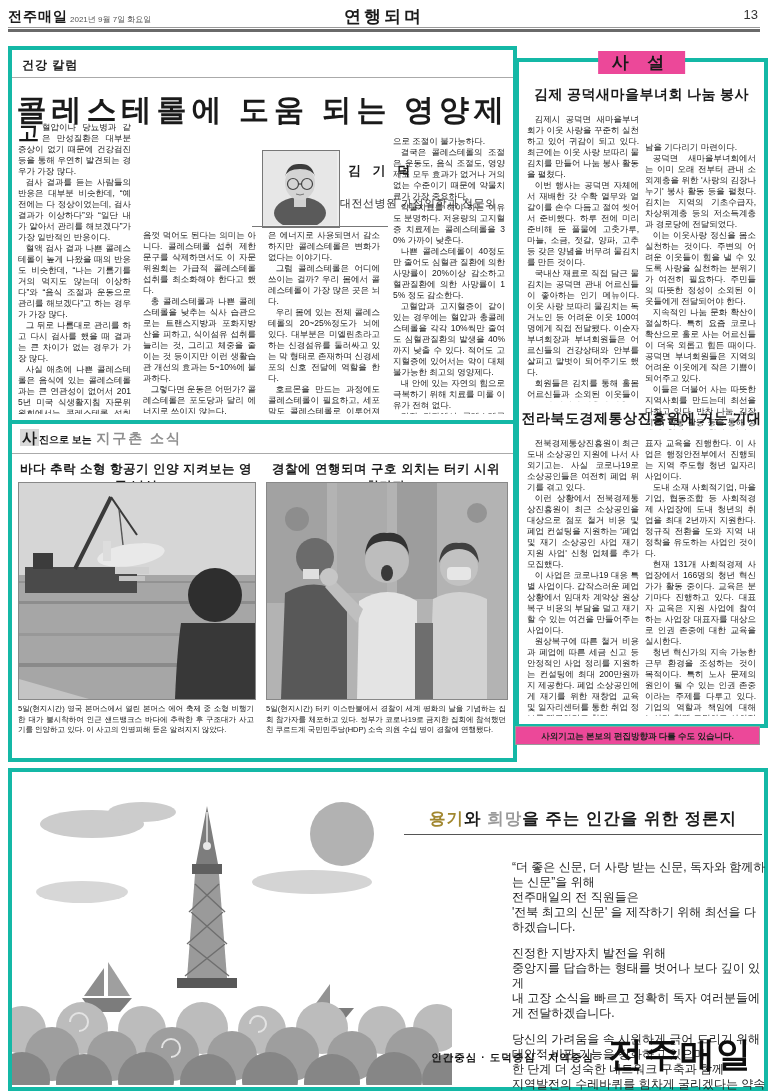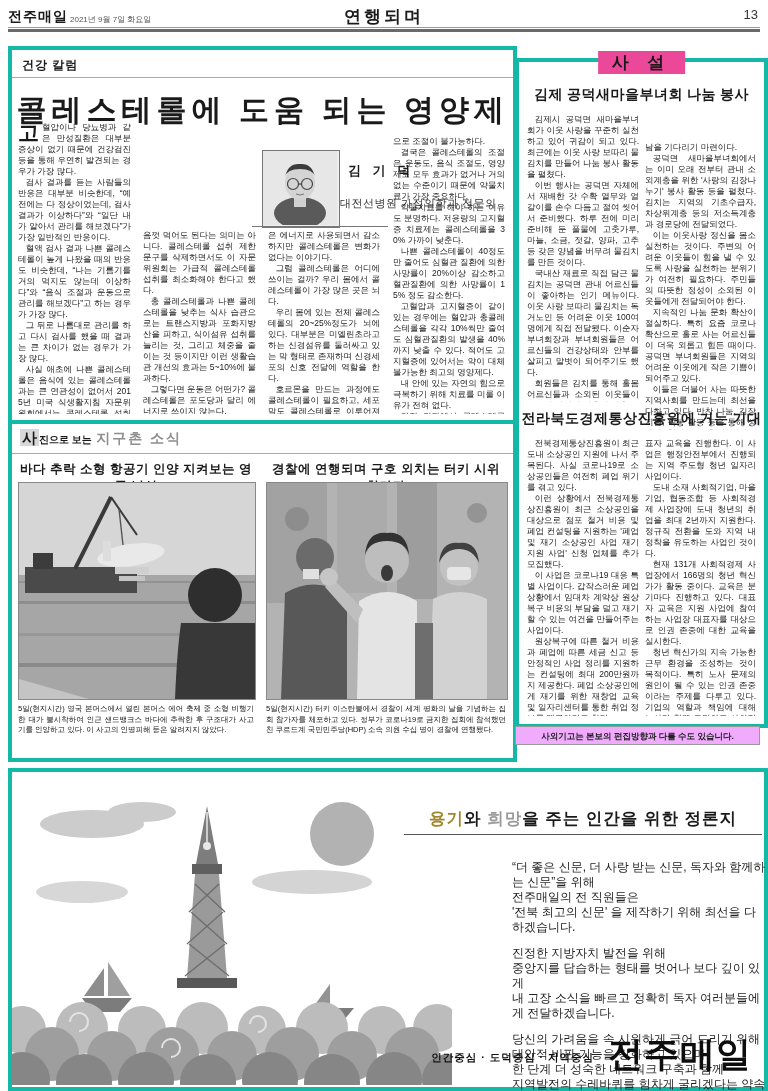--- a/index.html
+++ b/index.html
@@ -32,21 +32,21 @@
   .pn-first{font-size:15px;font-weight:bold;background:#d8d8d8;padding:0 2px;}
   .pn-rest{font-size:10px;font-weight:bold;}
   .pn-title{font-size:14px;font-weight:bold;color:#8f8f8f;letter-spacing:2px;}
   .pn-rule{position:absolute;left:0;right:0;top:29px;border-top:1px solid #aaa;}
   .pn-headline{position:absolute;top:37px;font-size:12.5px;font-weight:bold;text-align:center;letter-spacing:0.5px;}
   .pn-photo{position:absolute;top:58px;height:216px;border:1px solid #888;background:#bbb;overflow:hidden;}
   .pn-caption{position:absolute;top:280px;font-size:7.5px;line-height:10.5px;text-align:justify;word-break:break-all;color:#111;}
   
   .ed-box-title{position:absolute;left:50%;transform:translateX(-50%);top:-11px;background:#ec4899;padding:0 14px;font-size:17px;font-weight:900;letter-spacing:7px;white-space:nowrap;}
   .ed-title{position:absolute;left:0;right:0;text-align:center;font-size:14px;font-weight:bold;letter-spacing:0.5px;font-family:"Liberation Serif","DejaVu Serif",serif;white-space:nowrap;}
-  .disclaimer{position:absolute;left:515px;top:726px;width:245px;height:19px;line-height:19px;background:#f0abfc;border:1px solid #9a9a9a;box-sizing:border-box;
+  .disclaimer{position:absolute;left:515px;top:726px;width:245px;height:19px;line-height:19px;background:#ec4899;border:1px solid #9a9a9a;box-sizing:border-box;
               text-align:center;font-size:8.5px;font-weight:bold;color:#222;}
   
   .ad-slogan{position:absolute;left:390px;top:36px;width:362px;text-align:center;font-size:16.5px;font-weight:bold;letter-spacing:1px;white-space:nowrap;}
   .ad-slogan-rule{position:absolute;left:392px;top:62px;width:358px;border-top:1.5px solid #555;}
   .ad-text{position:absolute;left:500px;top:88px;width:254px;}
   .ad-para{white-space:pre-line;font-size:12px;line-height:15px;color:#222;margin:0 0 11px 0;}
   .ad-footer{position:absolute;right:12px;bottom:16px;display:flex;align-items:flex-end;gap:14px;}
   .ad-tagline{font-size:10.5px;font-weight:bold;letter-spacing:1px;padding-bottom:6px;color:#111;}
   .ad-logo{font-size:35px;font-weight:900;letter-spacing:1px;color:#0d0d0d;line-height:1;}
   svg{display:block;}
@@ -190,21 +190,21 @@
     <div class="newscol cont-first" style="left:126px;top:36px;width:111px;height:288px;margin-top:44px;">
         <p class="para">남을 기다리기 마련이다.</p>
         <p class="para">공덕면 새마을부녀회에서는 이미 오래 전부터 관내 소외계층을 위한 '사랑의 김장나누기' 봉사 활동 등을 펼쳤다. 김치는 지역의 기초수급자, 차상위계층 등의 저소득계층과 경로당에 전달되었다.</p>
         <p class="para">이는 이웃사랑 정신을 몸소 실천하는 것이다. 주변의 어려운 이웃들이 힘을 낼 수 있도록 사랑을 실천하는 분위기가 여전히 필요하다. 주민들의 따뜻한 정성이 소외된 이웃들에게 전달되어야 한다.</p>
         <p class="para">지속적인 나눔 문화 확산이 절실하다. 특히 요즘 코로나 확산으로 홀로 사는 어르신들이 더욱 외롭고 힘든 때이다. 공덕면 부녀회원들은 지역의 어려운 이웃에게 작은 기쁨이 되어주고 있다.</p>
         <p class="para">이들은 더불어 사는 따뜻한 지역사회를 만드는데 최선을 다하고 있다. 반찬 나눔, 김장 지원, 쑥봉 활동 등을 통해 상생과 협력으로 '함께 잘사는 공동체' 만들기에 앞장서기 바란다.</p>
       </div>
 
     <div class="ed-title" style="top:348px;">전라북도경제통상진흥원에 거는 기대</div>
     <div class="newscol" style="left:8px;top:376px;width:112px;height:278px;">
-        <p class="para">전북경제통상진흥원이 최근 도내 소상공인 지원에 나서 주목된다. 사실 코로나19로 소상공인들은 여전히 폐업 위기를 겪고 있다.</p>
+        <p class="para">전북경제통상진흥원이 최근 도내 소상공인 지원에 나서 사외기고는. 사실 코로나19로 소상공인들은 여전히 폐업 위기를 겪고 있다.</p>
         <p class="para">이런 상황에서 전북경제통상진흥원이 최근 소상공인을 대상으로 점포 철거 비용 및 폐업 컨설팅을 지원하는 '폐업 및 재기 소상공인 사업 재기 지원 사업' 신청 업체를 추가 모집했다.</p>
         <p class="para">이 사업은 코로나19 대응 특별 사업이다. 갑작스러운 폐업 상황에서 임대차 계약상 원상 복구 비용의 부담을 덜고 재기할 수 있는 여건을 만들어주는 사업이다.</p>
         <p class="para">원상복구에 따른 철거 비용과 폐업에 따른 세금 신고 등 안정적인 사업 정리를 지원하는 컨설팅에 최대 200만원까지 제공한다. 폐업 소상공인에게 재기를 위한 재창업 교육 및 일자리센터를 통한 취업 정보를 제공하기도 한다.</p>
       </div>
     <div class="newscol cont-first" style="left:126px;top:376px;width:111px;height:278px;">
         <p class="para">표자 교육을 진행한다. 이 사업은 행정안전부에서 진행되는 지역 주도형 청년 일자리 사업이다.</p>
         <p class="para">도내 소재 사회적기업, 마을기업, 협동조합 등 사회적경제 사업장에 도내 청년의 취업을 최대 2년까지 지원한다. 정규직 전환을 도와 지역 내 정착을 유도하는 사업인 것이다.</p>
         <p class="para">현재 131개 사회적경제 사업장에서 166명의 청년 혁신가가 활동 중이다. 교육은 분기마다 진행하고 있다. 대표자 교육은 지원 사업에 참여하는 사업장 대표자를 대상으로 인권 존중에 대한 교육을 실시한다.</p>
         <p class="para">청년 혁신가의 지속 가능한 근무 환경을 조성하는 것이 목적이다. 특히 노사 문제의 원인이 될 수 있는 인권 존중이라는 주제를 다루고 있다. 기업의 역할과 책임에 대해 노사가 함께 고민하고 사회적경제에 활력을 심어야 할 때이다. 지난 8월 전라북도 경제통상진흥원장에 취임한 이현웅 신임 원장에 거는 기대가 크다.</p>
       </div>

